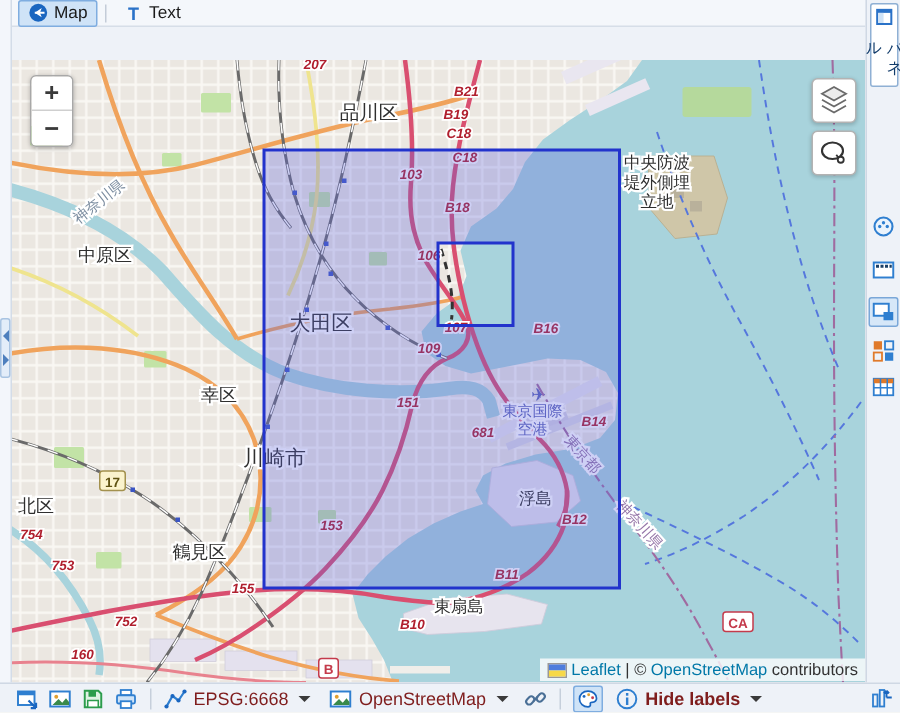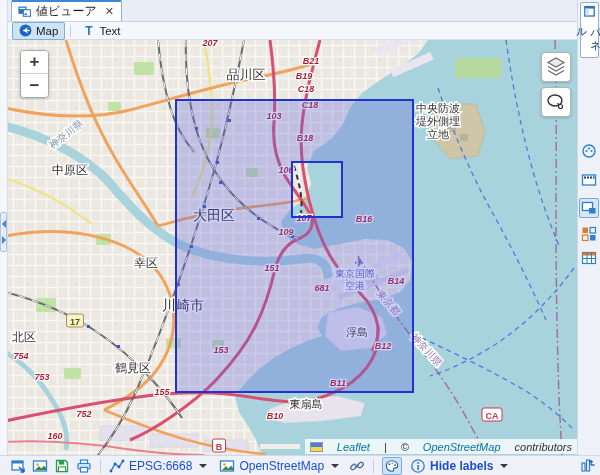--- a/index.html
+++ b/index.html
@@ -24,36 +24,36 @@
   .tb-sep{width:1px;height:12px;background:#c3ccd8;margin:0 5px;}
   
   .map-wrap{position:absolute;left:0;top:40px;width:569px;height:415px;overflow:hidden;background:#f2efe9;}
   .zoom-ctl{position:absolute;left:12px;top:10px;width:27px;border:1px solid #a8a8a8;border-radius:4px;overflow:hidden;box-shadow:0 1px 3px rgba(0,0,0,.25);}
   .zoom-btn{width:27px;height:23px;background:#fff;display:flex;align-items:center;justify-content:center;
             font-size:17px;font-weight:bold;color:#3a3a3a;box-sizing:border-box;}
   .zoom-btn:first-child{border-bottom:1px solid #cfcfcf;}
   .map-sq-btn{position:absolute;left:533px;width:30px;height:30px;background:#fff;border:1px solid #b3b3b3;border-radius:4px;
               box-shadow:0 1px 3px rgba(0,0,0,.2);display:flex;align-items:center;justify-content:center;box-sizing:border-box;}
   .attribution{position:absolute;right:0;bottom:1px;height:15px;background:rgba(255,255,255,.78);padding:0 5px;
-               font-size:11px;color:#333;display:flex;align-items:center;gap:14px;font-style:italic;}
+               font-size:11px;color:#333;display:flex;align-items:center;gap:3px;}
   .attribution .lnk{color:#0078a8;}
   .flag{display:inline-block;width:11px;height:8px;border:0.5px solid #999;}
   .flag .b{display:block;width:100%;height:4px;background:#4e7ddd;}
   .flag .y{display:block;width:100%;height:4px;background:#f7d948;}
   
   .sidebar{position:absolute;left:577px;top:0;width:23px;height:455px;background:#eef2f8;border-left:1px solid #cfd8e4;box-sizing:border-box;}
   .v-tab{margin:2px auto 0 auto;width:19px;height:56px;background:#fff;border:1px solid #8fb0d4;border-radius:2px;
          display:flex;flex-direction:column;align-items:center;padding-top:2px;box-sizing:border-box;}
   .v-tab-label{writing-mode:vertical-rl;font-size:10.5px;color:#123c6b;letter-spacing:1px;margin-top:2px;}
   .side-icon{position:absolute;left:3px;width:16px;height:16px;}
   .side-icon.boxed{left:1px;width:20px;height:20px;background:#d6e7f8;border:1px solid #7aa7d8;border-radius:2px;box-sizing:border-box;
                    display:flex;align-items:center;justify-content:center;}
   
   .status-bar{position:absolute;left:0;top:455px;width:600px;height:20px;background:#eef2f8;border-top:1px solid #cfd8e4;
-              display:flex;align-items:center;box-sizing:border-box;padding-left:10px;font-size:12px;color:#1d4ed8;}
+              display:flex;align-items:center;box-sizing:border-box;padding-left:10px;font-size:12px;color:#7f1d1d;}
   .sb-icon{width:16px;height:16px;flex:0 0 auto;}
   .sb-sep{width:1px;height:14px;background:#c6cfdb;margin:0 8px;}
   .sb-group{display:flex;align-items:center;gap:4px;}
   .caret{width:0;height:0;border-left:4px solid transparent;border-right:4px solid transparent;border-top:4px solid #3a3a3a;margin-left:3px;}
   .palette-box{width:20px;height:18px;background:#cfe3f7;border:1px solid #7fade0;border-radius:2px;display:flex;align-items:center;justify-content:center;box-sizing:border-box;}
   .sb-right{position:absolute;right:4px;top:457px;width:16px;height:16px;}
   #map-svg text{font-family:"Liberation Sans","DejaVu Sans",sans-serif;}
 </style>
 </head>
 <body>
@@ -62,32 +62,20 @@
 
   <div class="left-strip">
     <div class="splitter">
       <span class="tri-left"></span>
       <span class="tri-right"></span>
     </div>
   </div>
 
   <div class="main">
 
-    <div class="tab-bar">
-      <div class="tab">
-        <svg width="13" height="12" viewBox="0 0 16 14">
-          <rect x="0.5" y="1.5" width="10" height="9" fill="#2a72c8"></rect>
-          <rect x="2" y="3" width="7" height="1.5" fill="#fff"></rect>
-          <rect x="6.5" y="5.5" width="9" height="8" fill="#fff" stroke="#2a72c8" stroke-width="1.3"></rect>
-          <rect x="8" y="10" width="3" height="2" fill="#2a72c8"></rect>
-        </svg>
-        <span>値ビューア</span>
-        <span class="tab-close">✕</span>
-      </div>
-    </div>
 
     <div class="toolbar">
       <div class="tb-btn active">
         <svg width="13" height="13" viewBox="0 0 14 14">
           <circle cx="7" cy="7" r="6.4" fill="#1a66c0"></circle>
           <path d="M9.5,3.5 L4.5,7 L9.5,10.2 L8.2,7Z" fill="#fff"></path>
           <path d="M4.5,7 L11.5,7" stroke="#fff" stroke-width="1.4"></path>
         </svg>
         <span>Map</span>
       </div>

